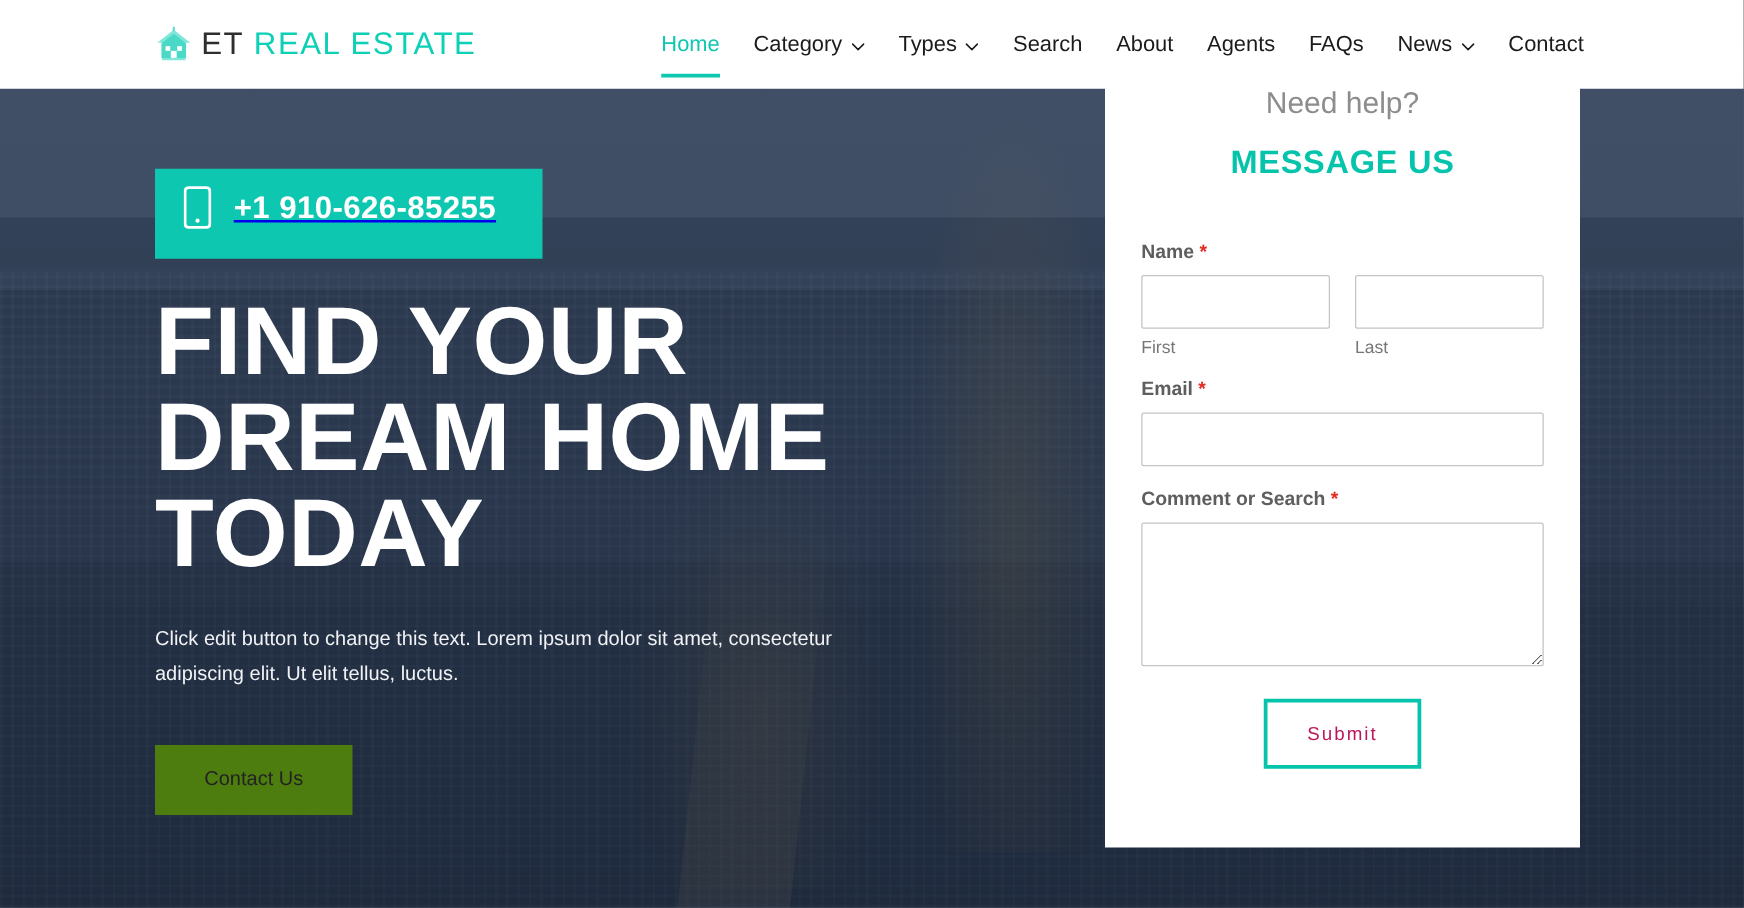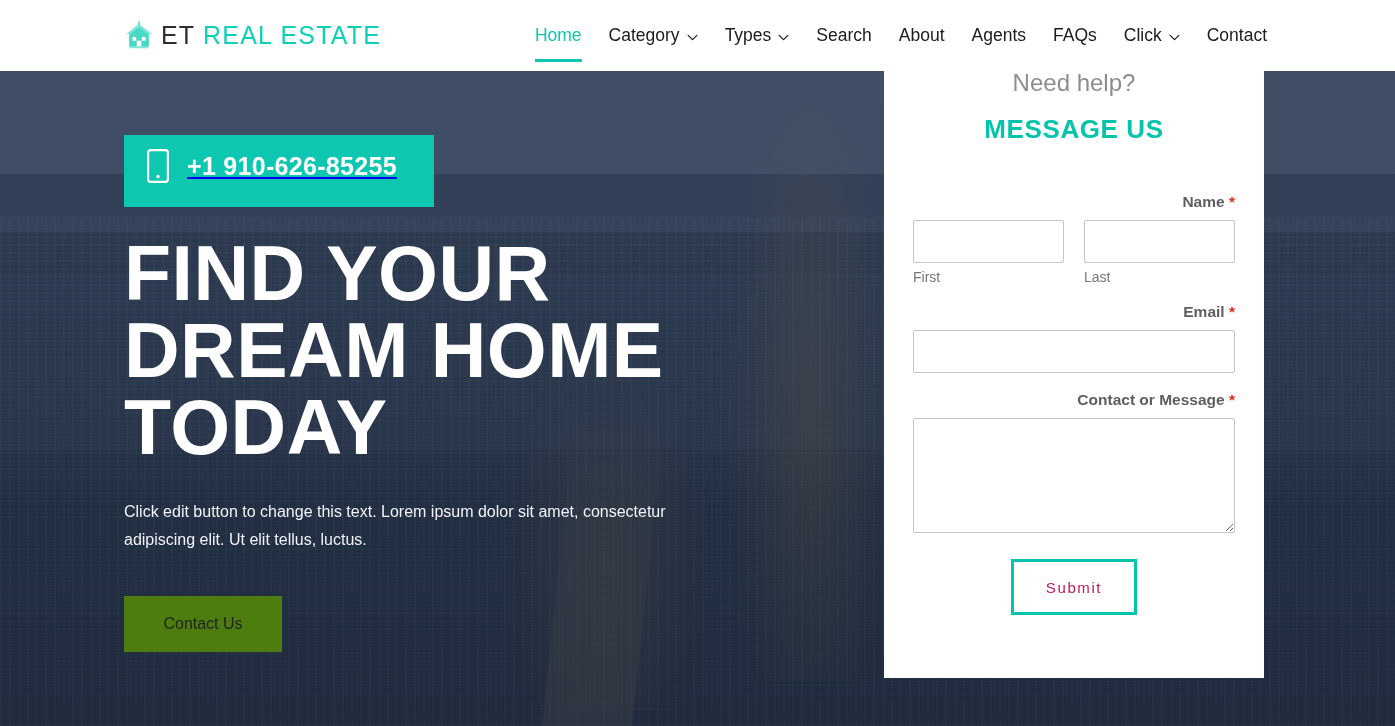--- a/index.html
+++ b/index.html
@@ -263,21 +263,20 @@
 
   .form-body { margin-top: 48px; }
 
   .field { margin-bottom: 18px; }
   .field-label {
     display: block;
     color: #5e5e5e;
     font-size: 15.5px;
     font-weight: 700;
     margin-bottom: 9px;
-    text-align: right;
   }
   .req { color: #e02b20; font-weight: 700; }
 
   .name-row { display: flex; gap: 20px; }
   .name-col { flex: 1; }
   .txt-input {
     display: block;
     width: 100%;
     height: 43px;
     border: 1px solid #c4c4c4;
@@ -385,21 +384,21 @@
 
       <a class="nav-item" href="#">
         <span>Agents</span>
       </a>
 
       <a class="nav-item" href="#">
         <span>FAQs</span>
       </a>
 
       <a class="nav-item" href="#">
-        <span>Click</span>
+        <span>News</span>
         <svg class="chev" viewBox="0 0 12 8">
           <path d="M1 1.5 L6 6.5 L11 1.5" fill="none" stroke="#1b1b1b" stroke-width="1.4" stroke-linecap="round" stroke-linejoin="round"></path>
         </svg>
       </a>
 
       <a class="nav-item" href="#">
         <span>Contact</span>
       </a>
 
     </nav>
@@ -450,21 +449,21 @@
       <div class="field">
         <label class="field-label">
           <span>Email</span>
           <span class="req">*</span>
         </label>
         <input class="txt-input" type="email" placeholder="" style="">
       </div>
 
       <div class="field">
         <label class="field-label">
-          <span>Contact or Message</span>
+          <span>Comment or Search</span>
           <span class="req">*</span>
         </label>
         <textarea class="ta-input" placeholder="" style=""></textarea>
       </div>
 
       <div class="submit-wrap">
         <button class="submit-button" type="submit">Submit</button>
       </div>
 
     </form>

